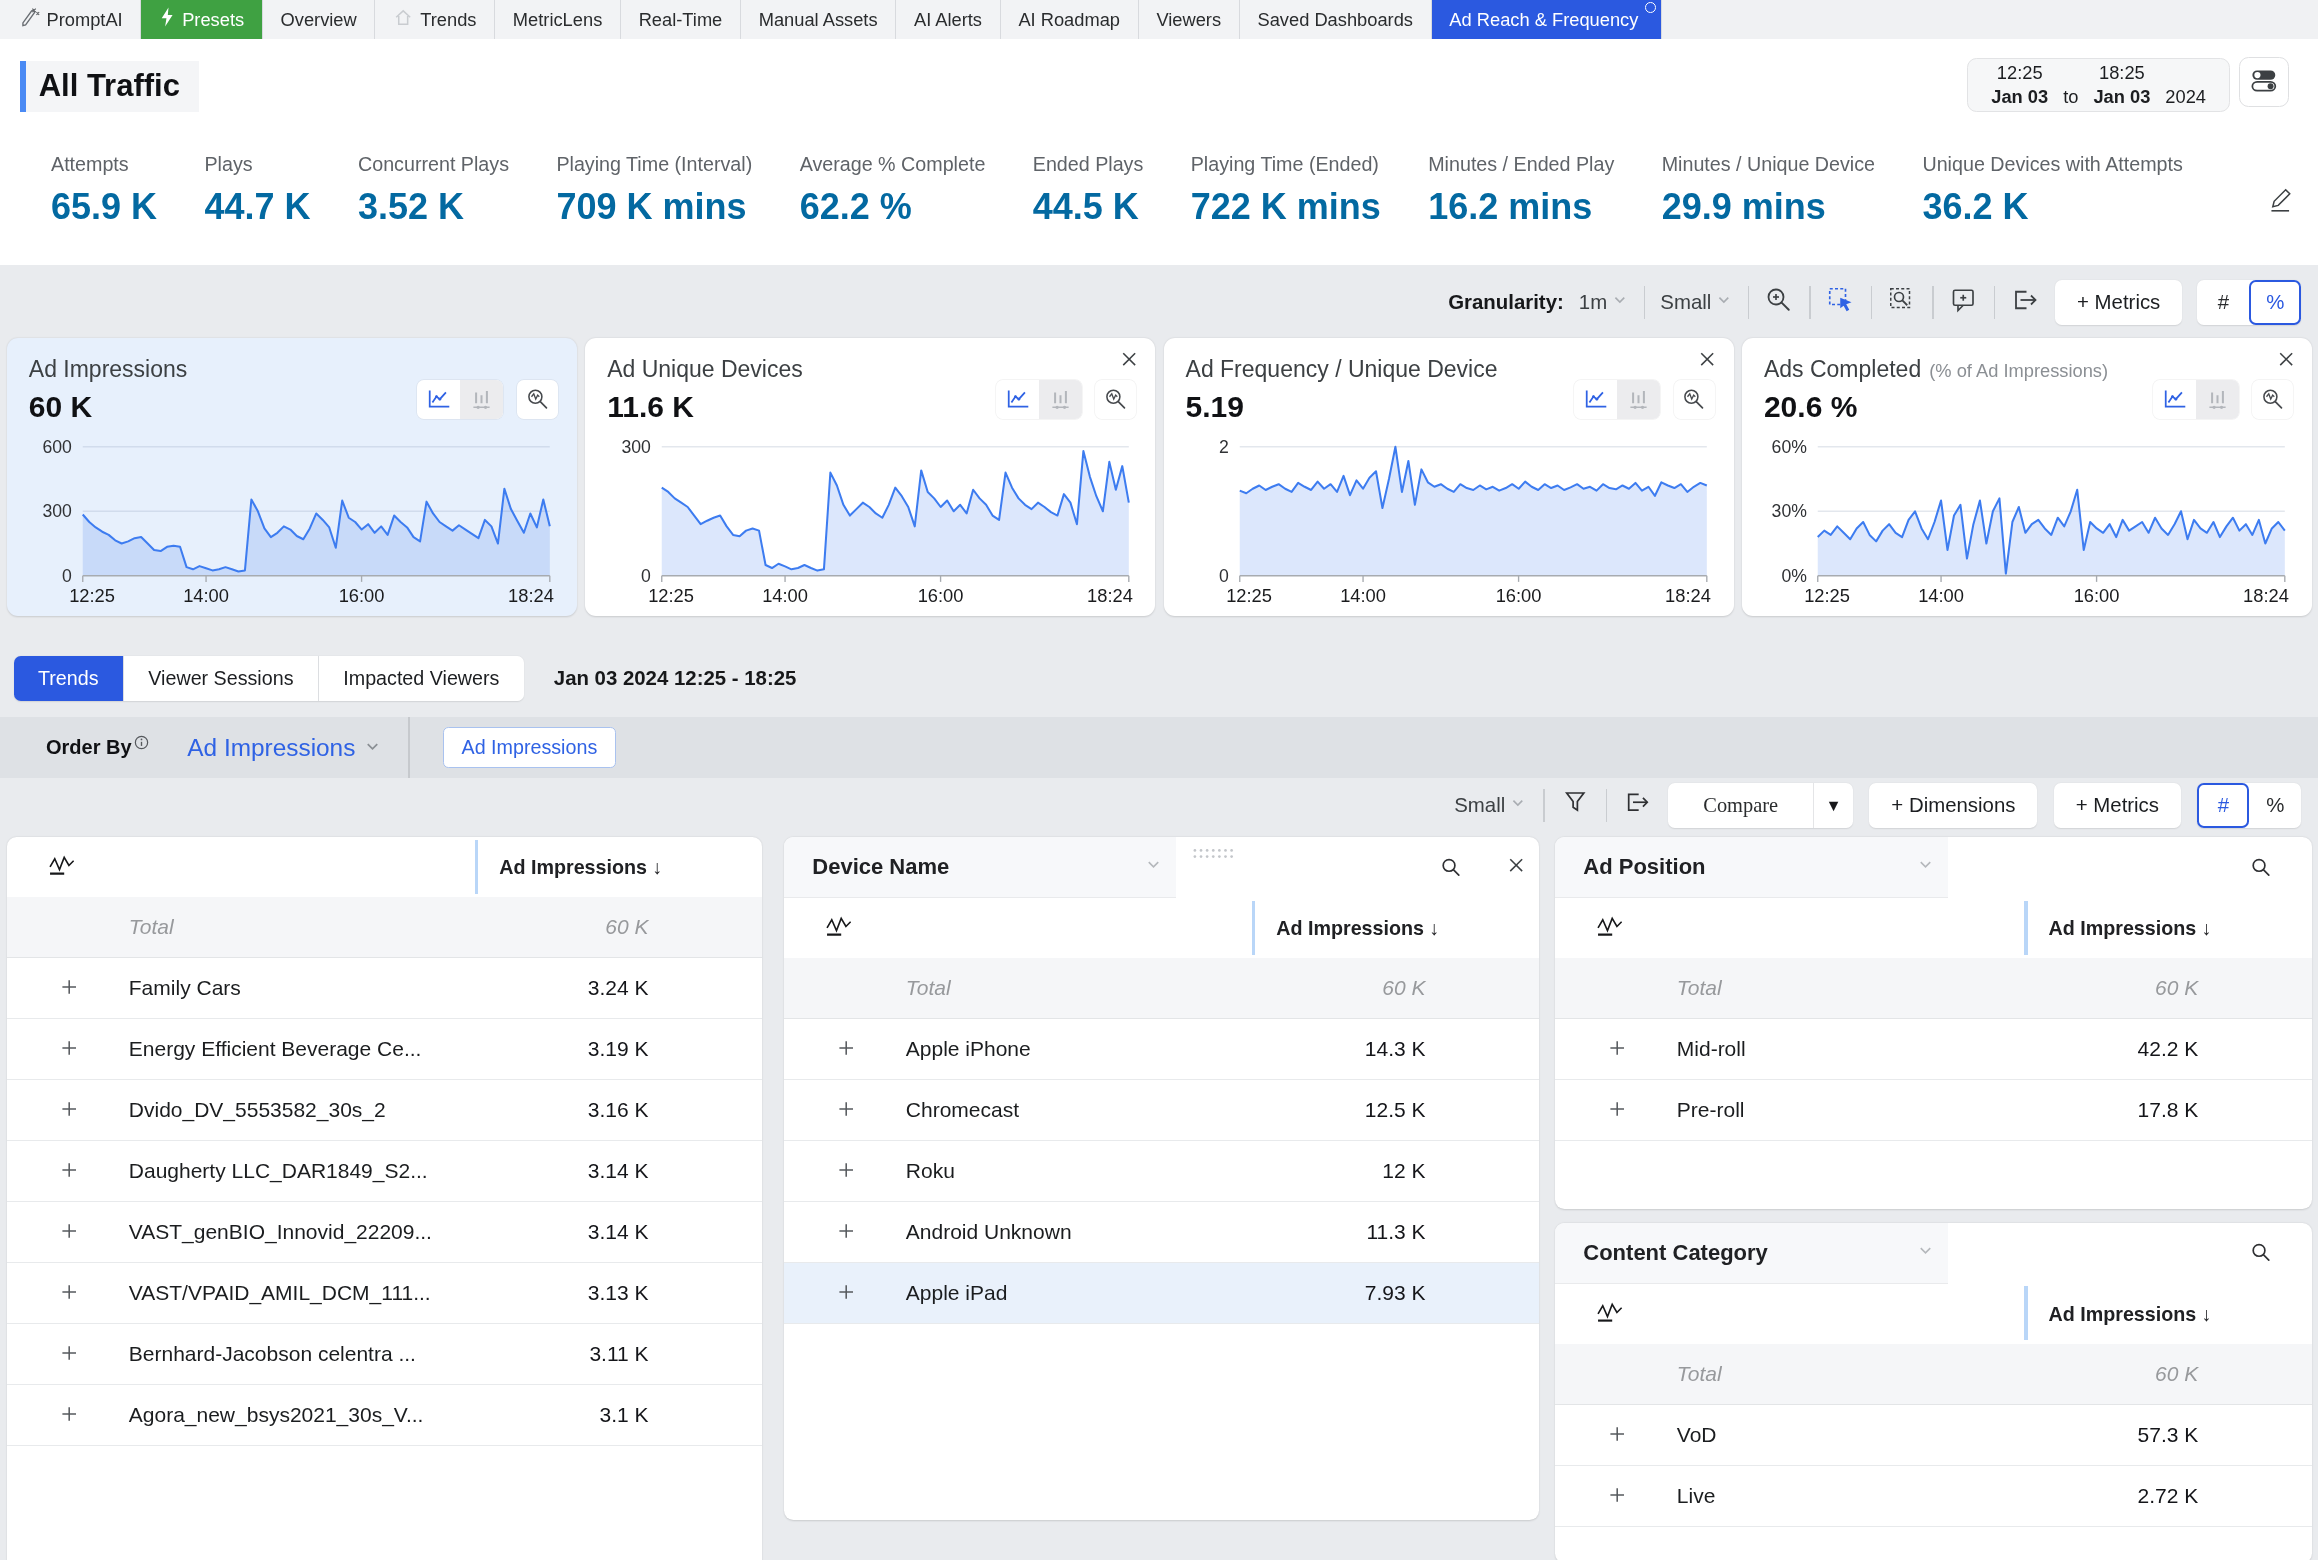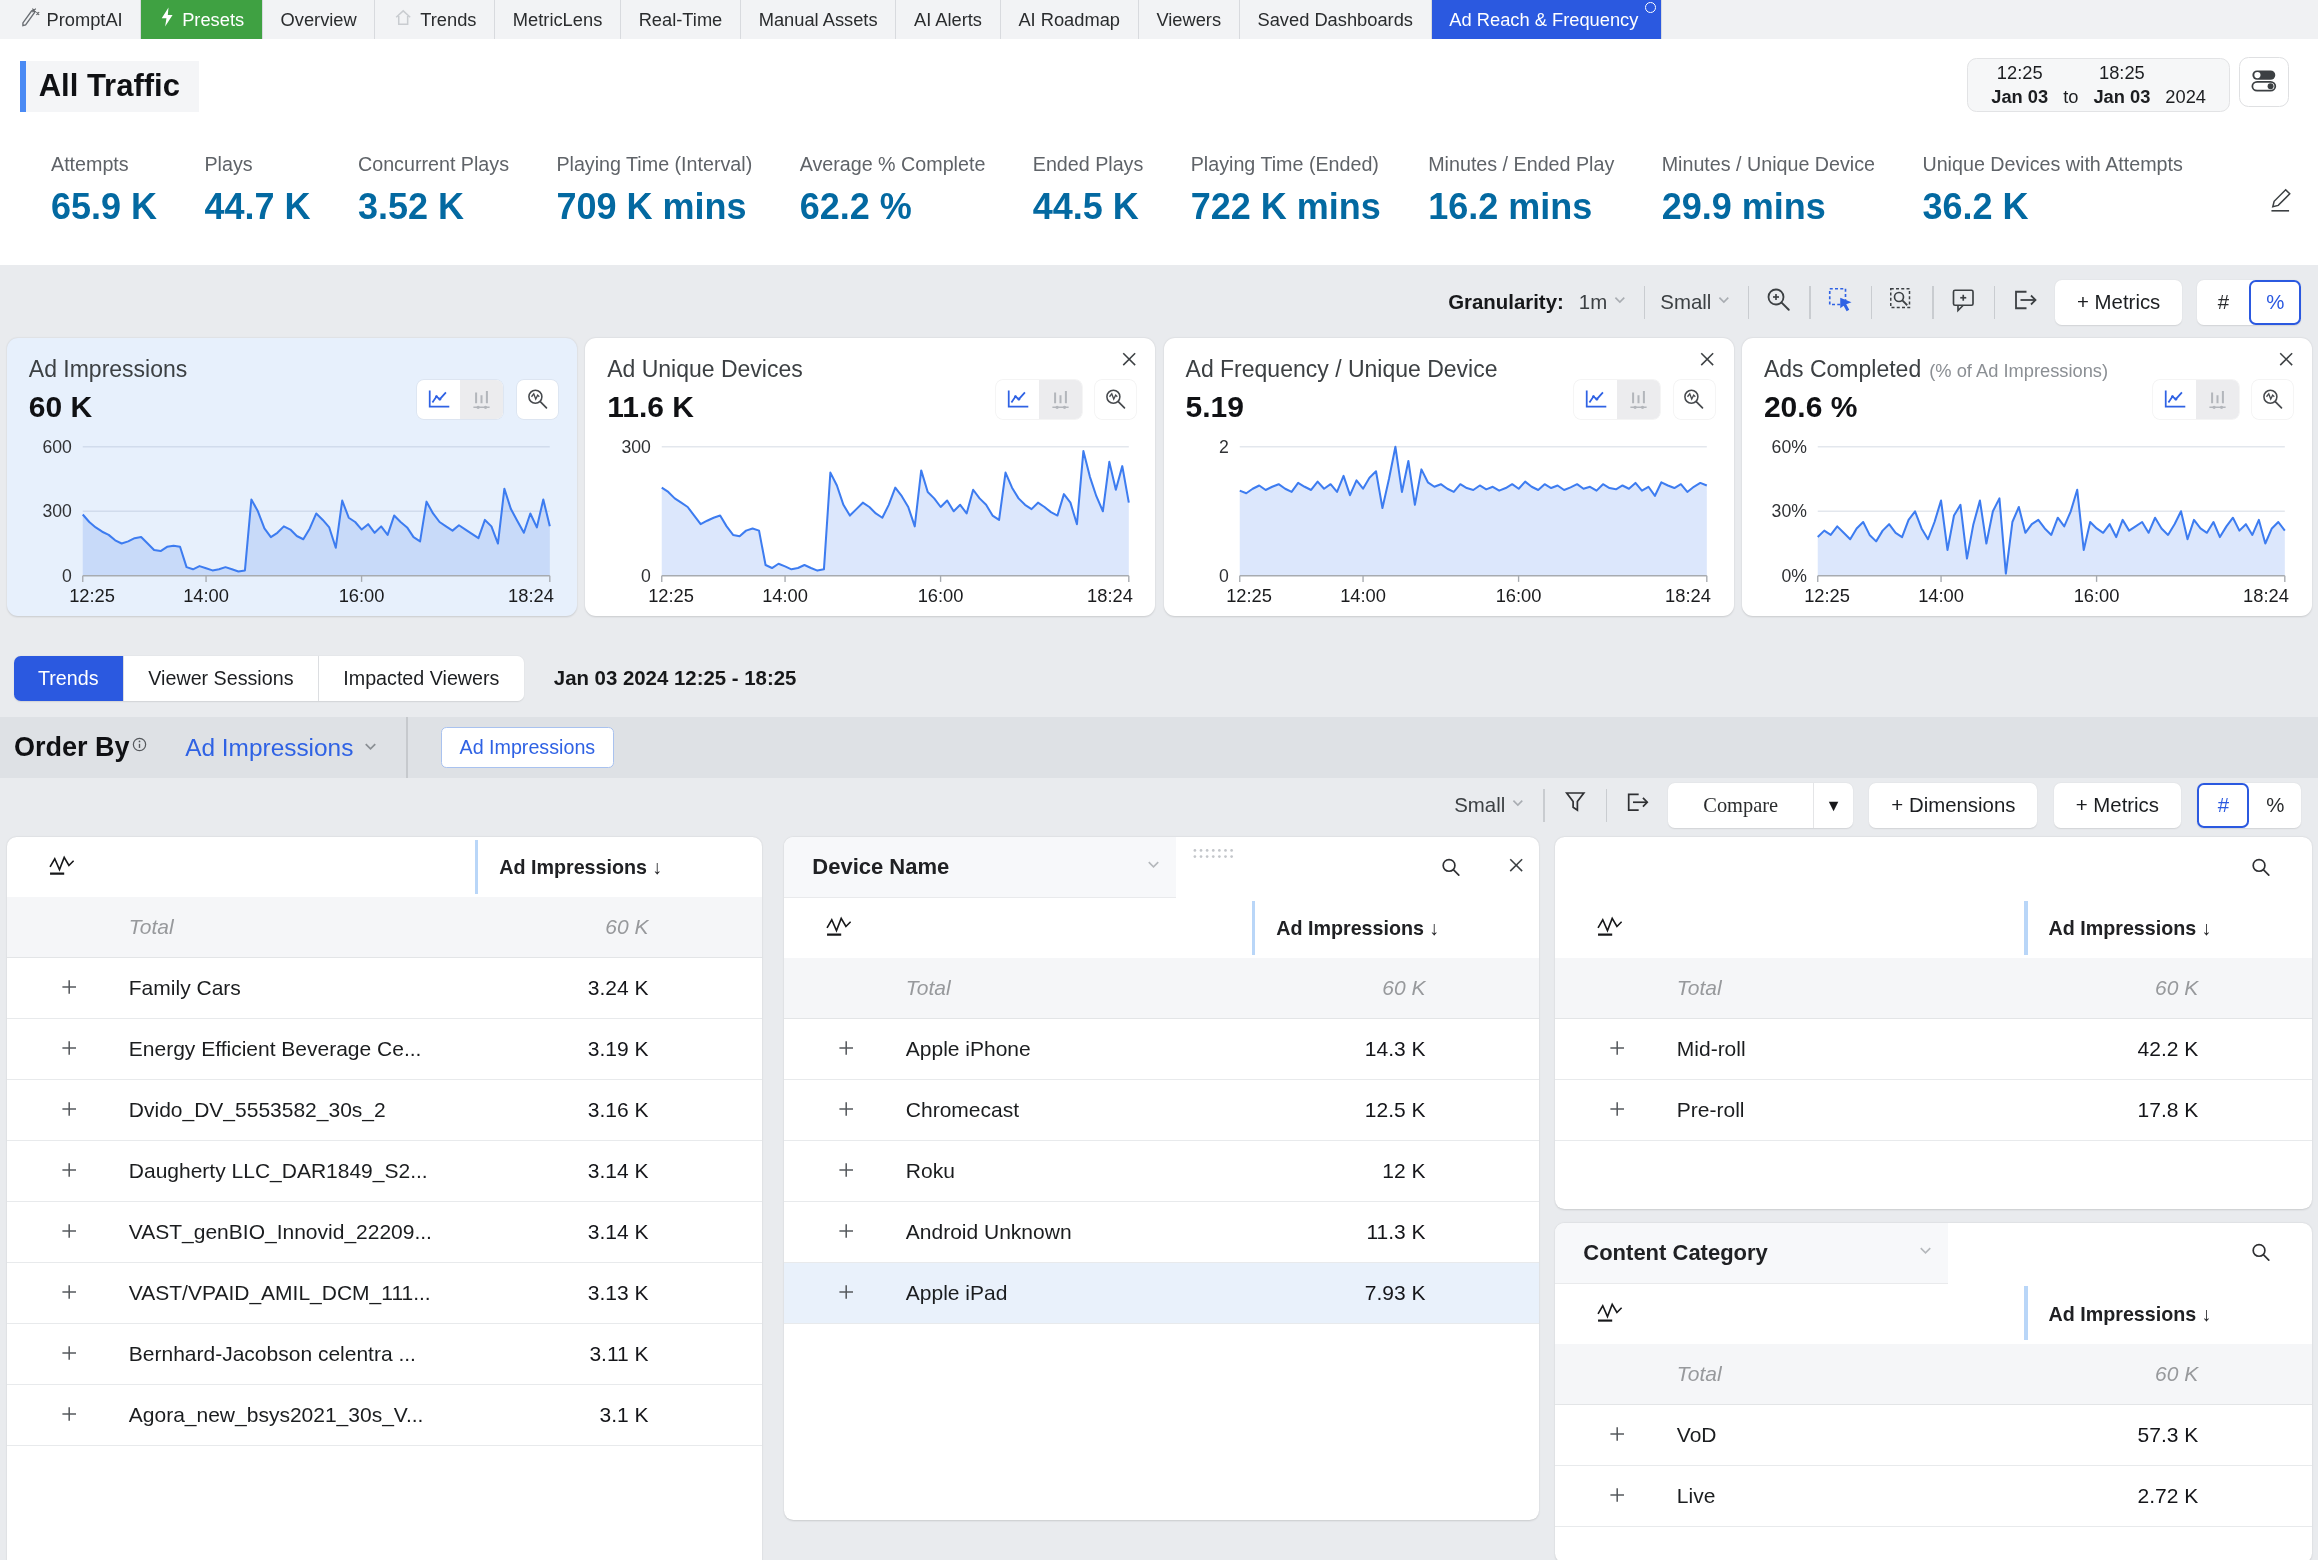--- a/index.html
+++ b/index.html
@@ -51,21 +51,21 @@
   .card-svg{position:absolute;left:20.4px;bottom:6.8px;}
   
   .tabsrow{position:absolute;top:656px;left:13.6px;height:45px;display:flex;align-items:center;}
   .tr-group{display:flex;height:45px;border-radius:6.8px;overflow:hidden;box-shadow:0 0.7px 1.4px rgba(0,0,0,0.10);}
   .tr-tab{display:flex;align-items:center;padding:0 24.4px;font-size:19.7px;background:#fff;color:#1c1e21;border-left:0.7px solid #dcdee1;}
   .tr-tab:first-child{border-left:none;}
   .tr-tab--active{background:#2b59e0;color:#fff;}
   .tr-date{margin-left:30px;font-size:20.4px;font-weight:600;color:#17181a;}
   
   .orderbar{position:absolute;top:717px;left:0;right:0;height:61px;background:#dee1e5;display:flex;align-items:center;}
-  .ob-label{font-size:27px;font-weight:700;color:#101114;margin-left:14px;display:flex;align-items:flex-start;gap:2.7px;}
+  .ob-label{font-size:20px;font-weight:700;color:#101114;margin-left:46px;display:flex;align-items:flex-start;gap:2.7px;}
   .ob-info{margin-top:-4.1px;}
   .ob-value{font-size:24.4px;color:#2f62e4;margin-left:38px;display:flex;align-items:center;gap:8.1px;}
   .ob-chip{background:#fff;border:1.4px solid #a9c2ef;color:#2f62e4;border-radius:5.4px;padding:8.1px 17.7px;font-size:19.7px;}
   .orderbar .vdiv--tall{margin:0 33px 0 26px;}
   
   .controlsrow{position:absolute;top:781px;right:17.7px;height:48px;display:flex;align-items:center;gap:16.3px;font-size:20.4px;color:#2a2c2e;}
   .compare{background:#fff;border-radius:6.8px;height:45px;display:flex;align-items:center;box-shadow:0 0.7px 1.4px rgba(0,0,0,0.10);}
   .compare-label{padding:0 35px;font-family:Liberation Serif, serif;}
   .compare-dd{width:39px;height:45px;display:flex;align-items:center;justify-content:center;border-left:1.4px solid #e4e5e7;font-size:16.3px;color:#17181a;}
   
@@ -723,20 +723,26 @@
                 <line x1="4" y1="12" x2="20" y2="12" stroke="#55585c" stroke-width="1.8"></line>
               </svg></span>
         <span class="tname">Apple iPad</span>
         <span class="tval">7.93 K</span>
       </div>
         </div>
       </div>
     <div class="tcol" id="tcol3">
         <div class="tcard" style="height: 372px;">
           <div class="thead">
+      <div class="dimbox">
+        <span>Ad Position</span>
+        <span><svg width="19" height="19" viewBox="0 0 24 24">
+                  <polyline points="6,9 12,15 18,9" fill="none" stroke="#b5b8bc" stroke-width="2"></polyline>
+                </svg></span>
+      </div>
 
       <span class="tsearch" style="right:38px"><svg width="26" height="26" viewBox="0 0 40 40">
                 <circle cx="17" cy="16" r="9" fill="none" stroke="#2f3033" stroke-width="2.6"></circle>
                 <line x1="24" y1="23" x2="32" y2="31" stroke="#2f3033" stroke-width="2.6" stroke-linecap="round"></line>
               </svg></span>
 
     </div>
     <div class="colhead">
       <span class="sparkicon"><svg width="31" height="27" viewBox="0 0 46 40">
                 <polyline points="6,22 13,10 20,26 27,8 34,20 41,13" fill="none" stroke="#17181a" stroke-width="2.4"></polyline>

